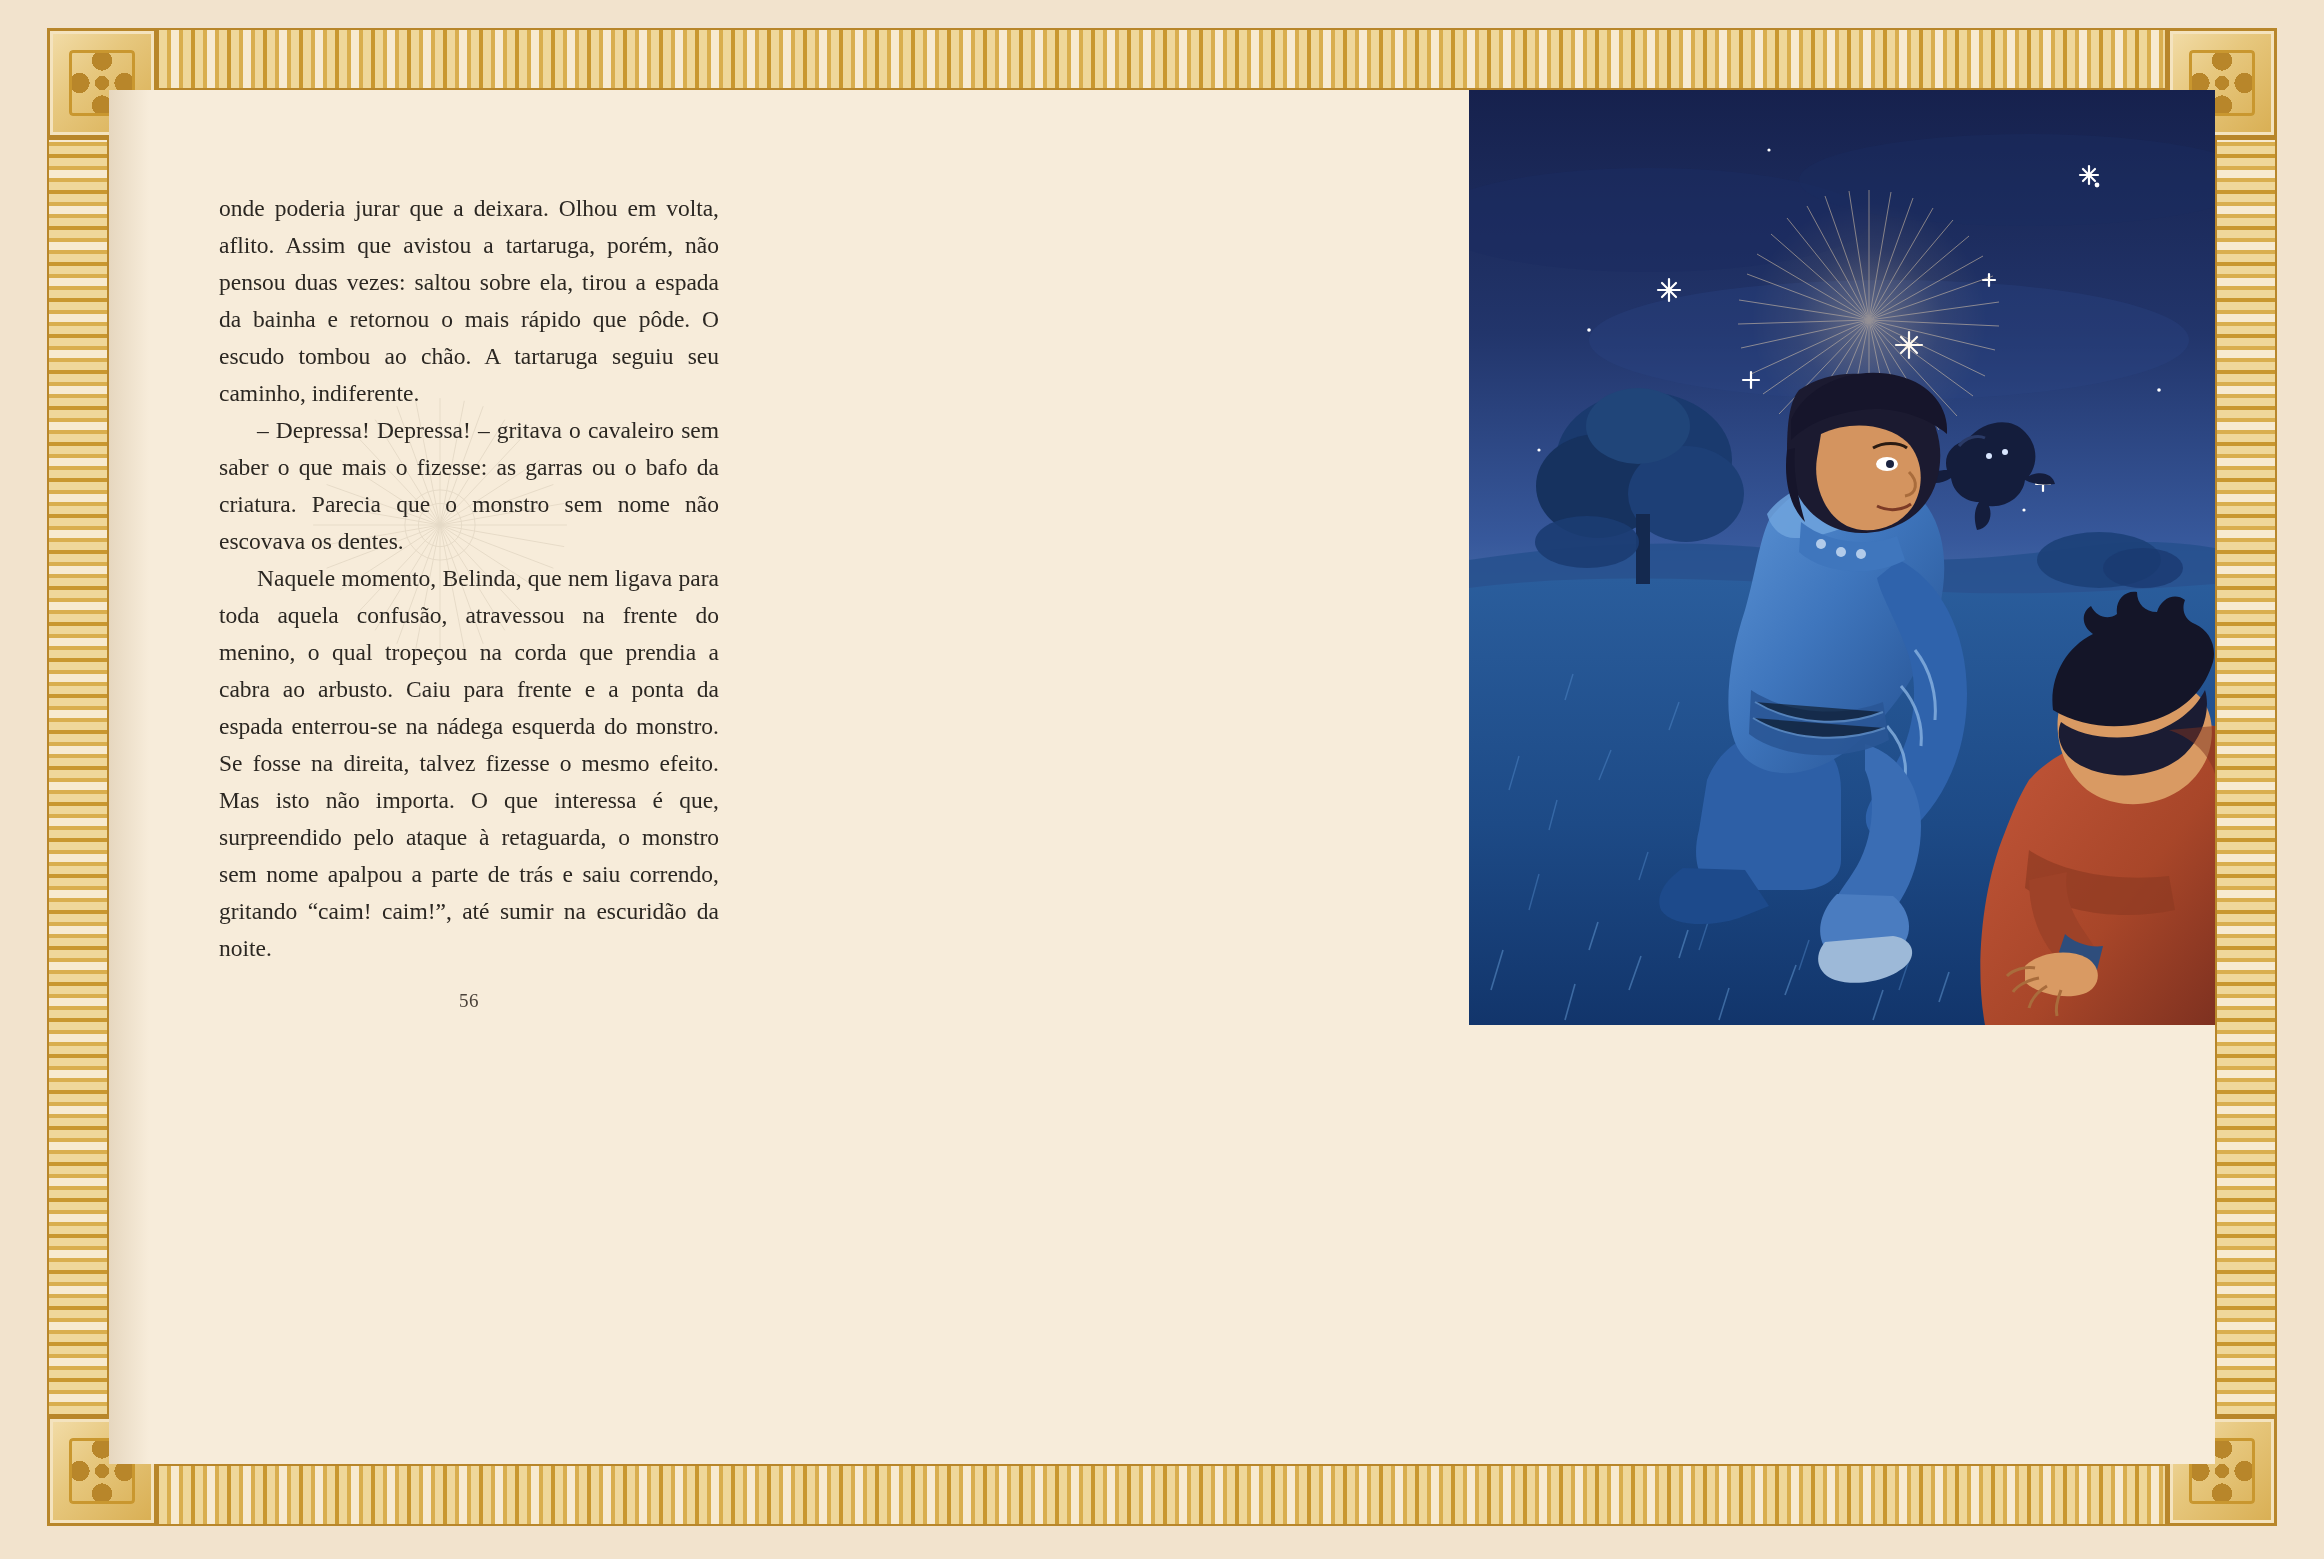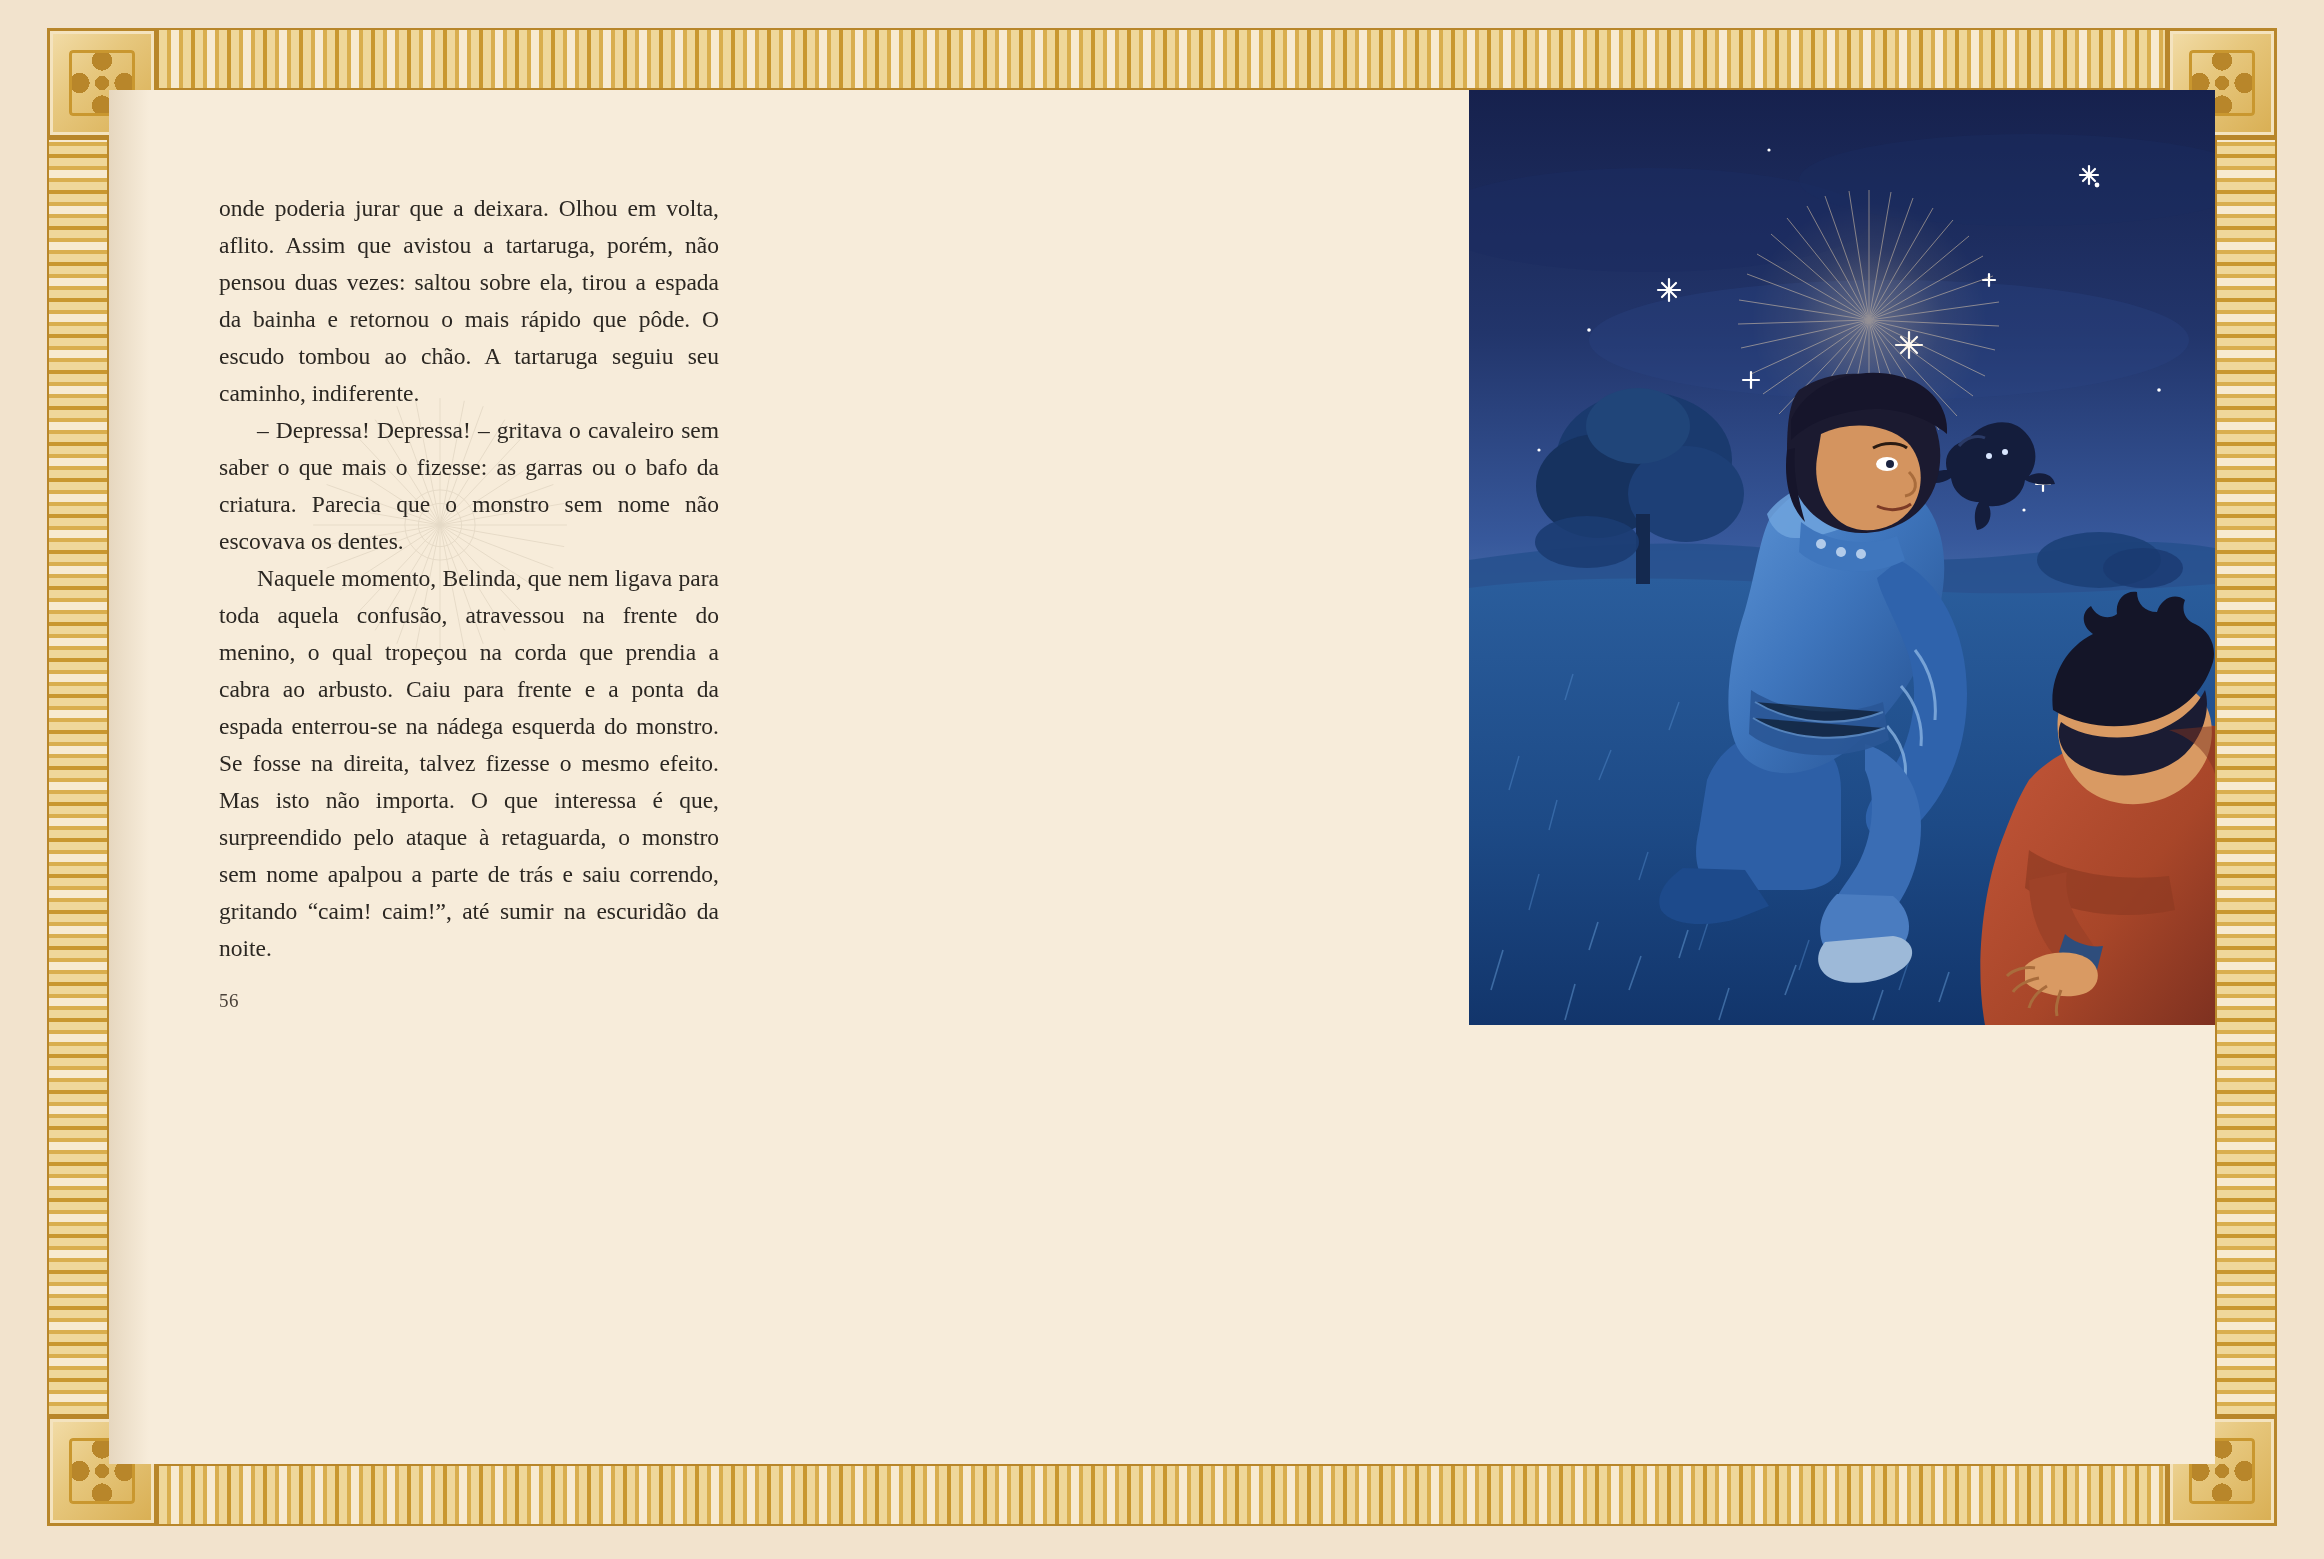--- a/index.html
+++ b/index.html
@@ -129,21 +129,21 @@
     margin: 0 0 0 0;
   }
   .text-col p.indent {
     text-indent: 38px;
   }
   .folio {
     position: absolute;
     left: 110px;
     width: 500px;
     top: 900px;
-    text-align: left;
+    text-align: center;
     font-size: 19px;
     color: #4b423a;
     letter-spacing: .5px;
   }
 
   
   .starburst {
     position: absolute;
     left: 196px;
     top: 300px;

